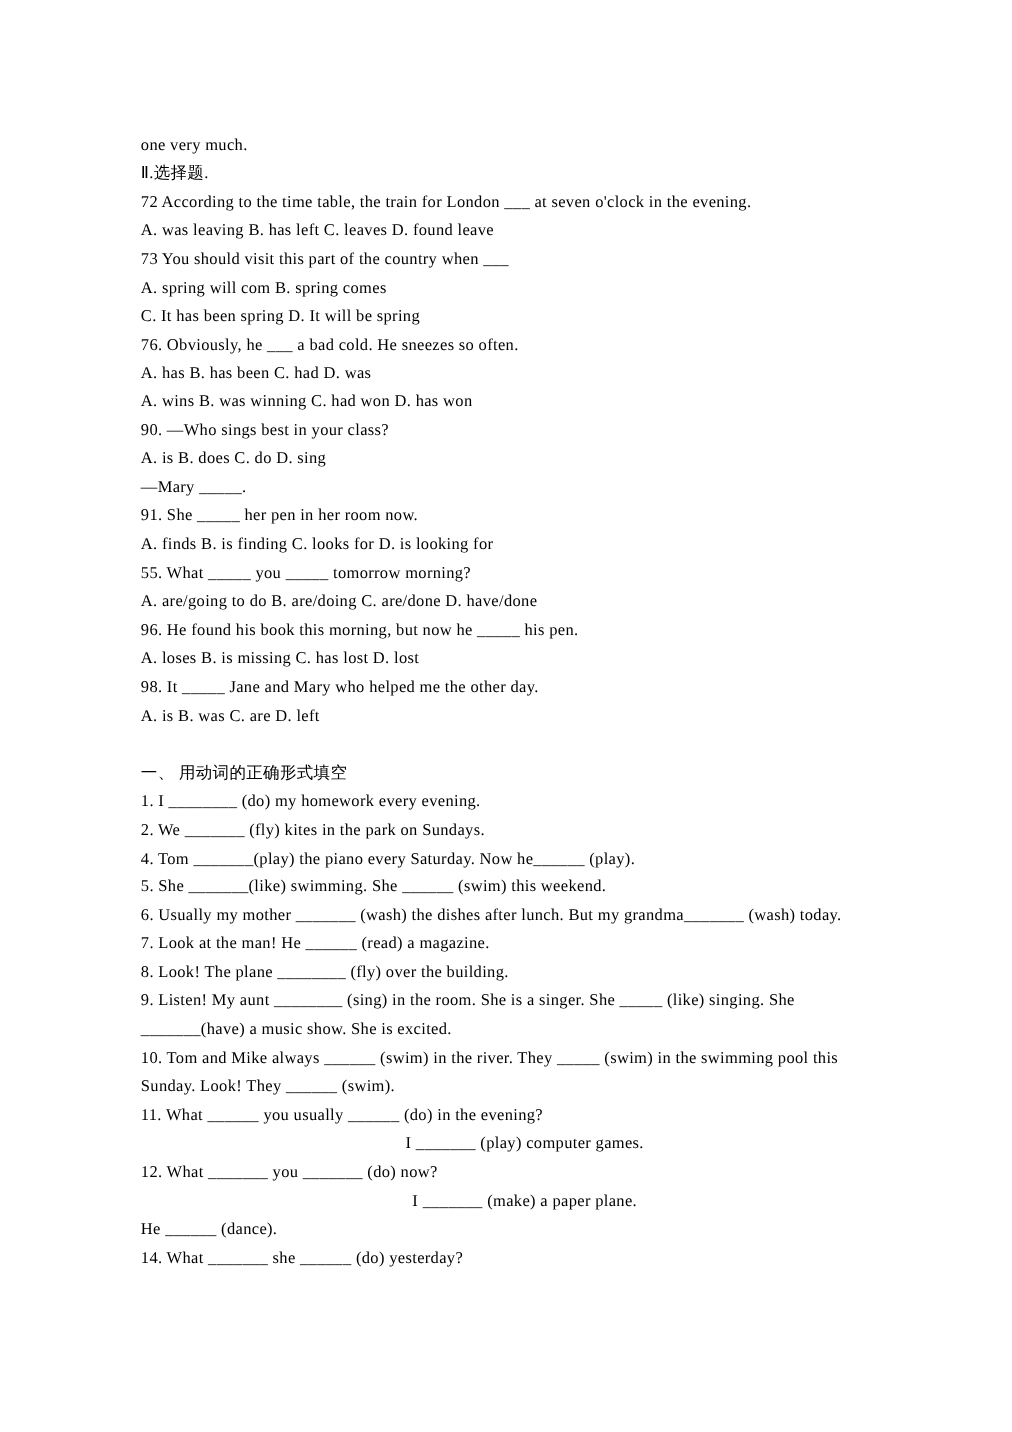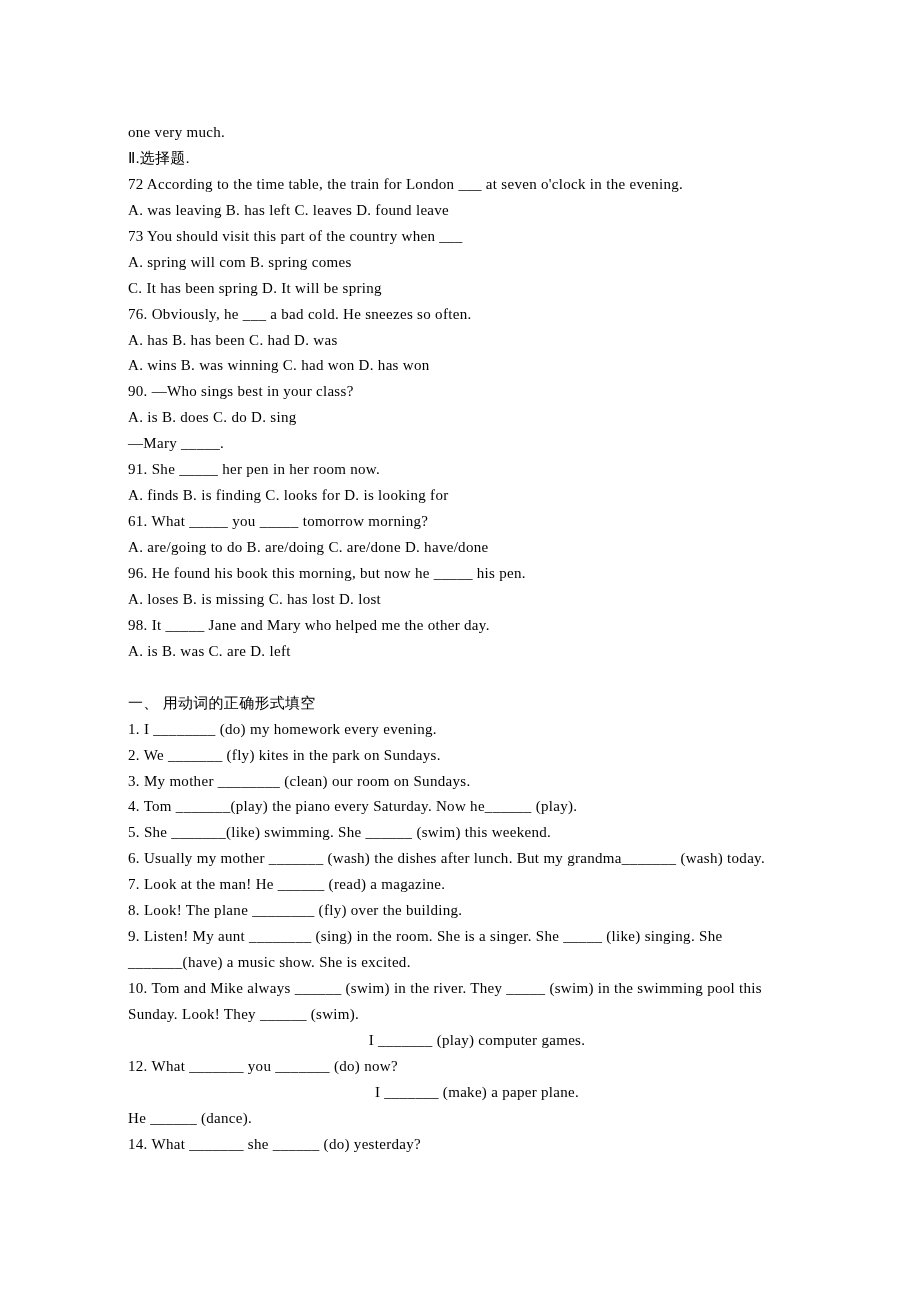--- a/index.html
+++ b/index.html
@@ -42,41 +42,41 @@
     <span class="line">A. spring will com B. spring comes</span>
     <span class="line">C. It has been spring D. It will be spring</span>
     <span class="line">76. Obviously, he ___ a bad cold. He sneezes so often.</span>
     <span class="line">A. has B. has been C. had D. was</span>
     <span class="line">A. wins B. was winning C. had won D. has won</span>
     <span class="line">90. —Who sings best in your class?</span>
     <span class="line">A. is B. does C. do D. sing</span>
     <span class="line">—Mary _____.</span>
     <span class="line">91. She _____ her pen in her room now.</span>
     <span class="line">A. finds B. is finding C. looks for D. is looking for</span>
-    <span class="line">61. What _____ you _____ tomorrow morning?</span>
+    <span class="line">55. What _____ you _____ tomorrow morning?</span>
     <span class="line">A. are/going to do B. are/doing C. are/done D. have/done</span>
     <span class="line">96. He found his book this morning, but now he _____ his pen.</span>
     <span class="line">A. loses B. is missing C. has lost D. lost</span>
     <span class="line">98. It _____ Jane and Mary who helped me the other day.</span>
     <span class="line">A. is B. was C. are D. left</span>
   </div>
 
 <div class="spacer"></div>
 
 <span class="line heading-cn">一、 用动词的正确形式填空</span>
 
 <div id="section3-list">
     <span class="line">1. I ________ (do) my homework every evening.</span>
     <span class="line">2. We _______ (fly) kites in the park on Sundays.</span>
-    <span class="line">3. My mother ________ (clean) our room on Sundays.</span>
     <span class="line">4. Tom _______(play) the piano every Saturday. Now he______ (play).</span>
     <span class="line">5. She _______(like) swimming. She ______ (swim) this weekend.</span>
     <span class="line">6. Usually my mother _______ (wash) the dishes after lunch. But my grandma_______ (wash) today.</span>
     <span class="line">7. Look at the man! He ______ (read) a magazine.</span>
     <span class="line">8. Look! The plane ________ (fly) over the building.</span>
     <span class="line">9. Listen! My aunt ________ (sing) in the room. She is a singer. She _____ (like) singing. She _______(have) a music show. She is excited.</span>
     <span class="line">10. Tom and Mike always ______ (swim) in the river. They _____ (swim) in the swimming pool this Sunday. Look! They ______ (swim).</span>
+    <span class="line">11. What ______ you usually ______ (do) in the evening?</span>
     <span class="line indent">I _______ (play) computer games.</span>
     <span class="line">12. What _______ you _______ (do) now?</span>
     <span class="line indent">I _______ (make) a paper plane.</span>
     <span class="line">He ______ (dance).</span>
     <span class="line">14. What _______ she ______ (do) yesterday?</span>
   </div>
 
 </body></html>

